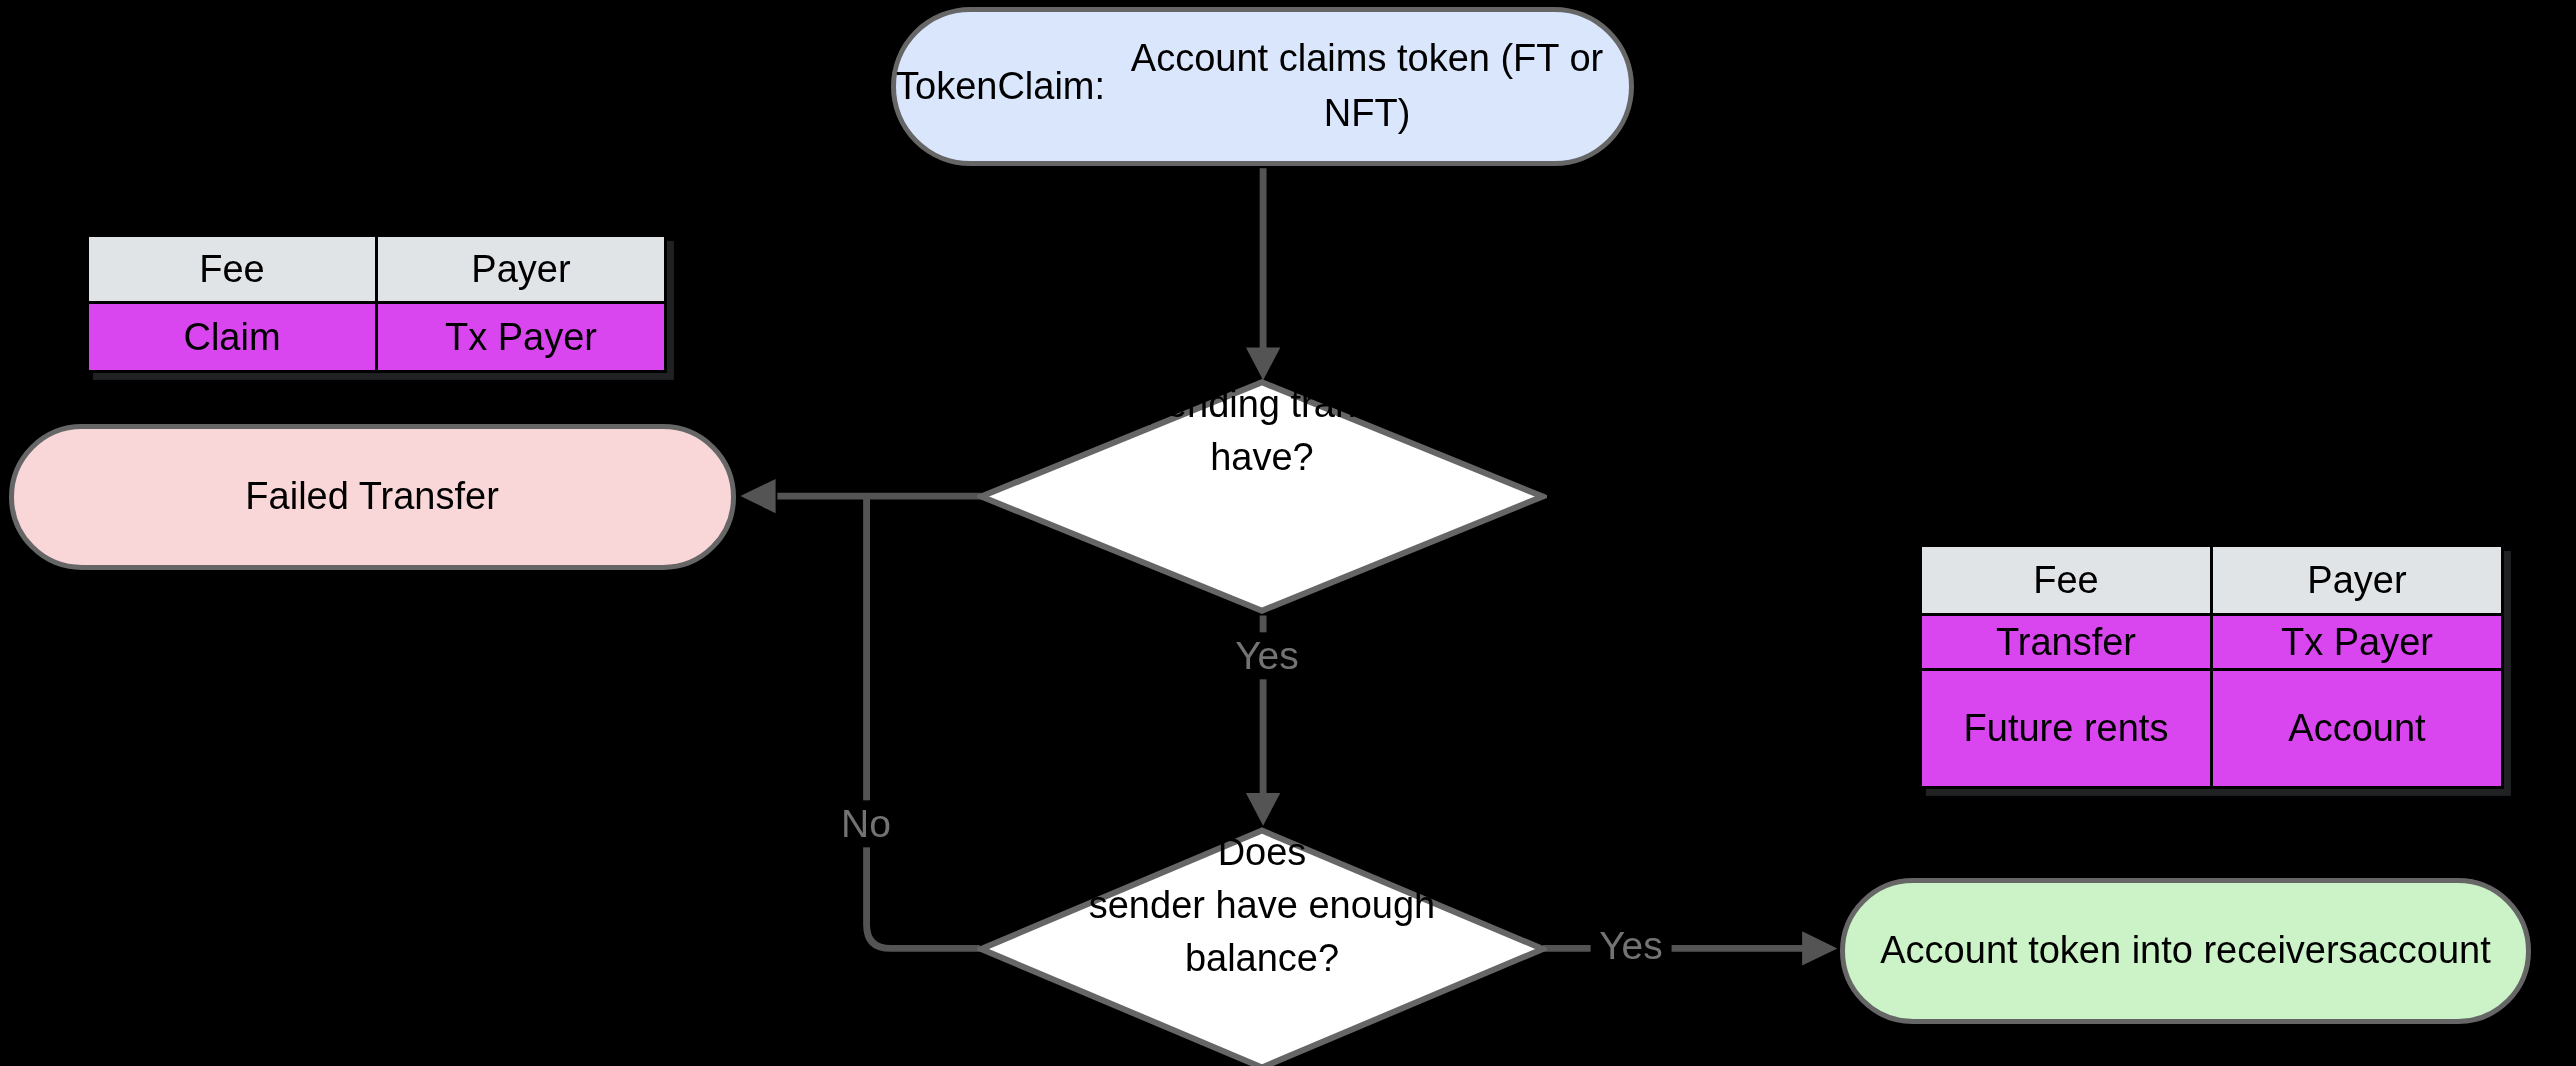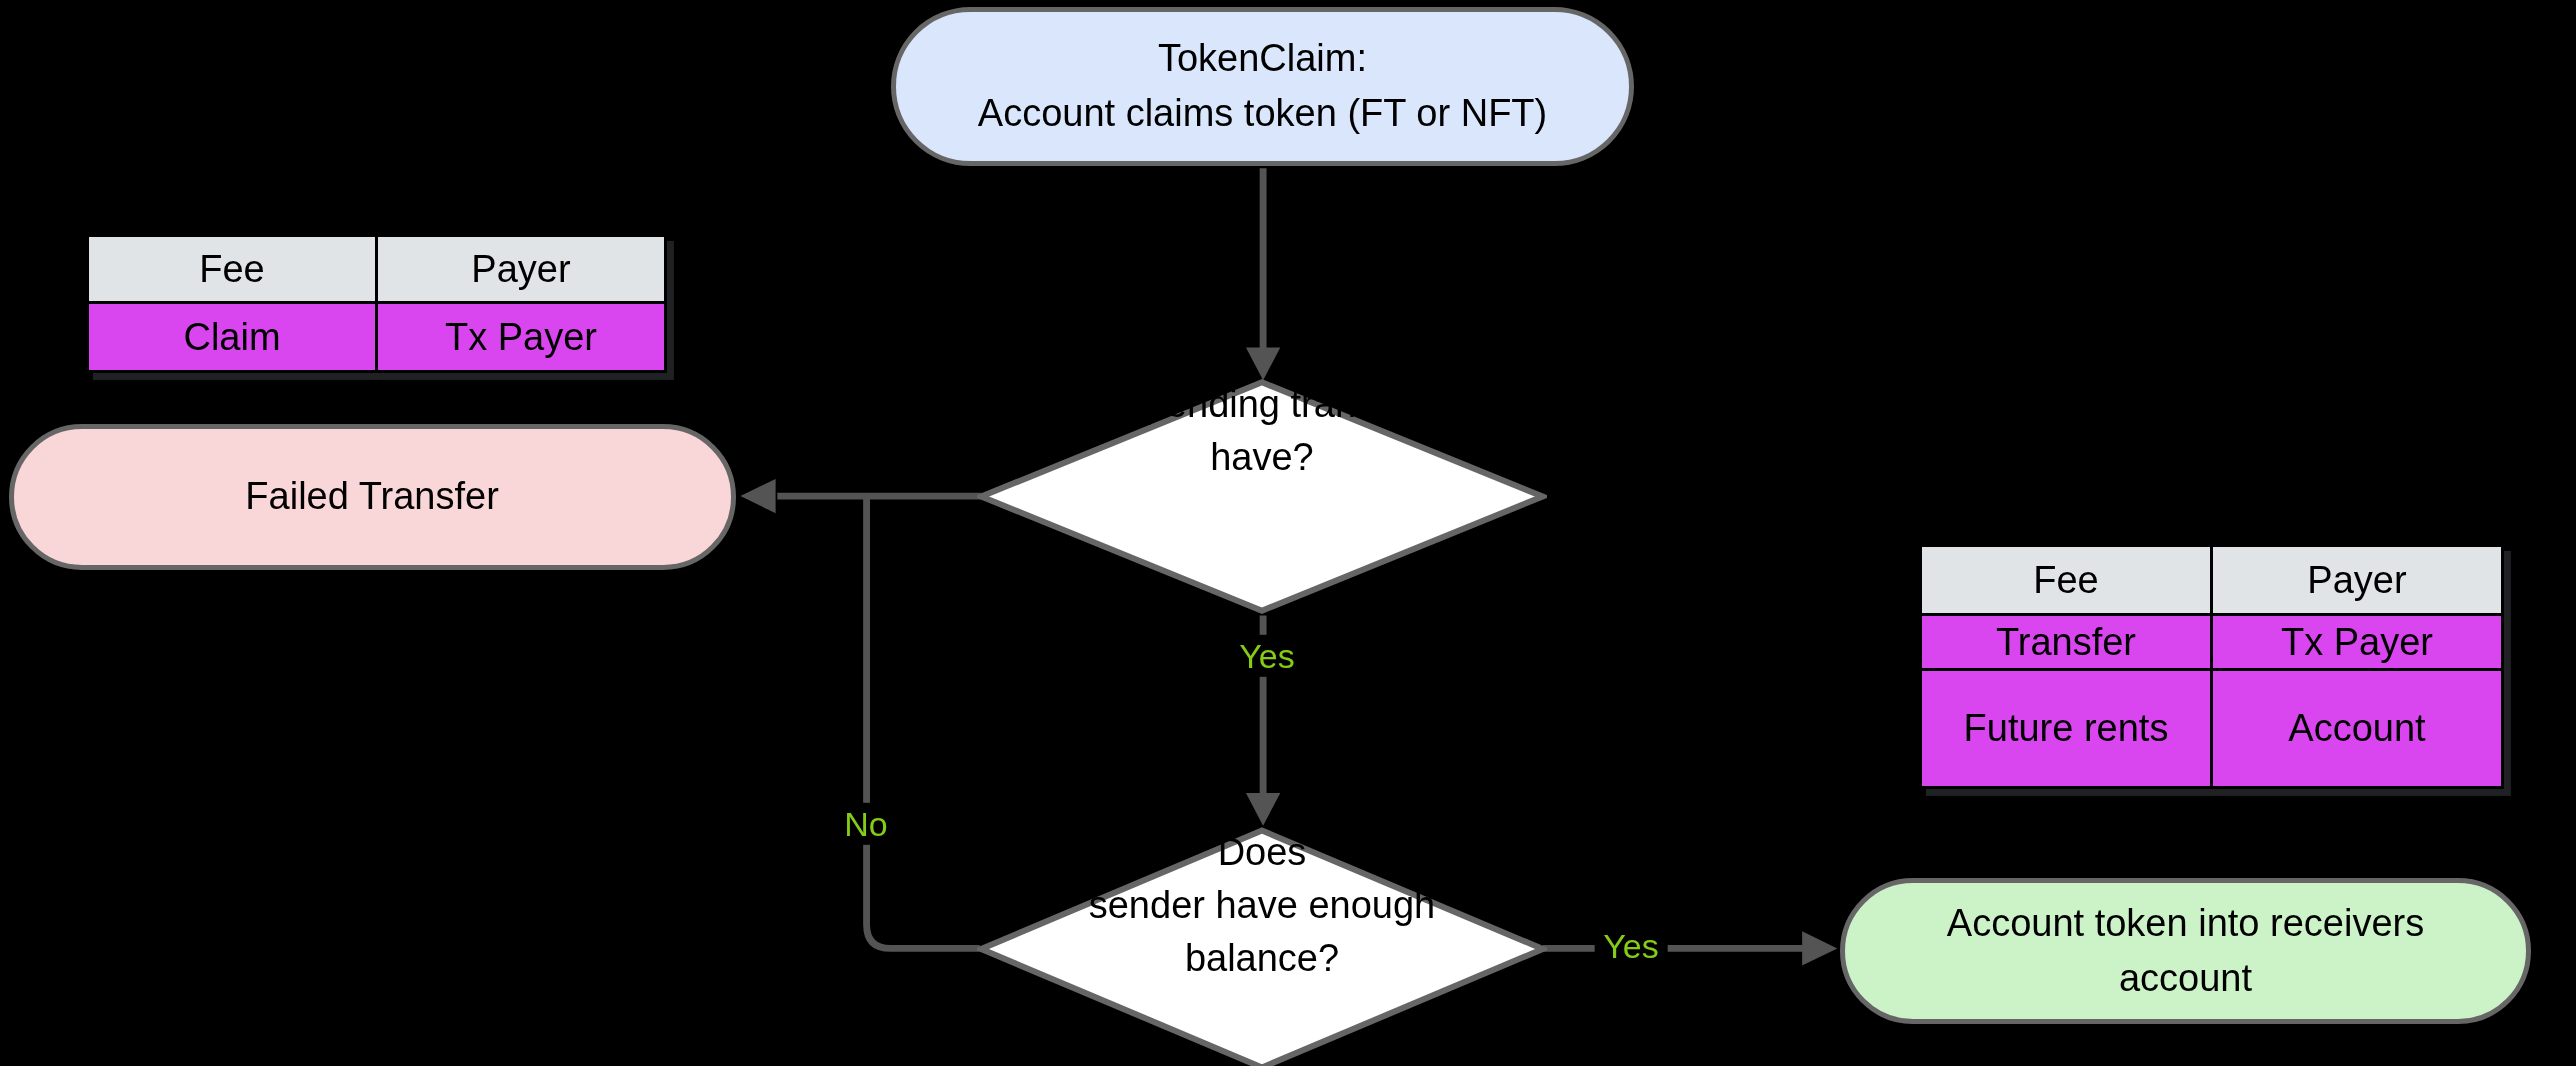--- a/index.html
+++ b/index.html
@@ -9,21 +9,21 @@
     font-family:"Liberation Sans", "DejaVu Sans", sans-serif;
     color:#000;
   }
   
   #connectors { position:absolute; left:0; top:0; width:2576px; height:1066px; }
   .edge { stroke:#545454; stroke-width:8; fill:none; }
   .arrowhead { fill:#545454; stroke:none; }
 
   
   .pill {
-    position:absolute; display:flex; flex-direction:column;
+    position:absolute; display:flex; flex-direction:row;
     align-items:center; justify-content:center;
     border:5.2px solid #666666; text-align:center;
     font-size:38px; line-height:1.45;
   }
   #node-token-claim   { left:891px; top:6.9px;    width:733px; height:149px; border-radius:80px; background:#d9e6fc; }
   #node-failed-transfer{ left:8.6px;  top:424px;  width:717px; height:136px; border-radius:73px; background:#f9d6d8; }
   #node-transfer-token{ left:1840px; top:878px; width:681px; height:136px; border-radius:73px; background:#ccf2c8; }
 
   
   .diamond { position:absolute; }
@@ -32,21 +32,21 @@
   .diamond svg { position:absolute; left:0; top:0; width:100%; height:100%; }
   .diamond .dlabel {
     position:absolute; left:0; top:0; right:0; bottom:0;
     display:flex; flex-direction:column; align-items:center; justify-content:flex-start;
     text-align:center; font-size:38px; line-height:1.4;
   }
 
   
   .edge-label {
     position:absolute; transform:translate(-50%,-50%);
-    color:#84cc16; font-size:34px; background:#000000; padding:1.7px 8.6px;
+    color:#737373; font-size:39px; background:#000000; padding:1.7px 8.6px;
     white-space:nowrap;
   }
   #label-yes-1 { left:1267px; top:656px; }
   #label-no    { left:866px; top:824px; }
   #label-yes-2 { left:1631px; top:946px; }
 
   
   .fee-table {
     position:absolute; border-collapse:collapse;
     box-shadow:6.9px 6.9px 0 #1f2123;

